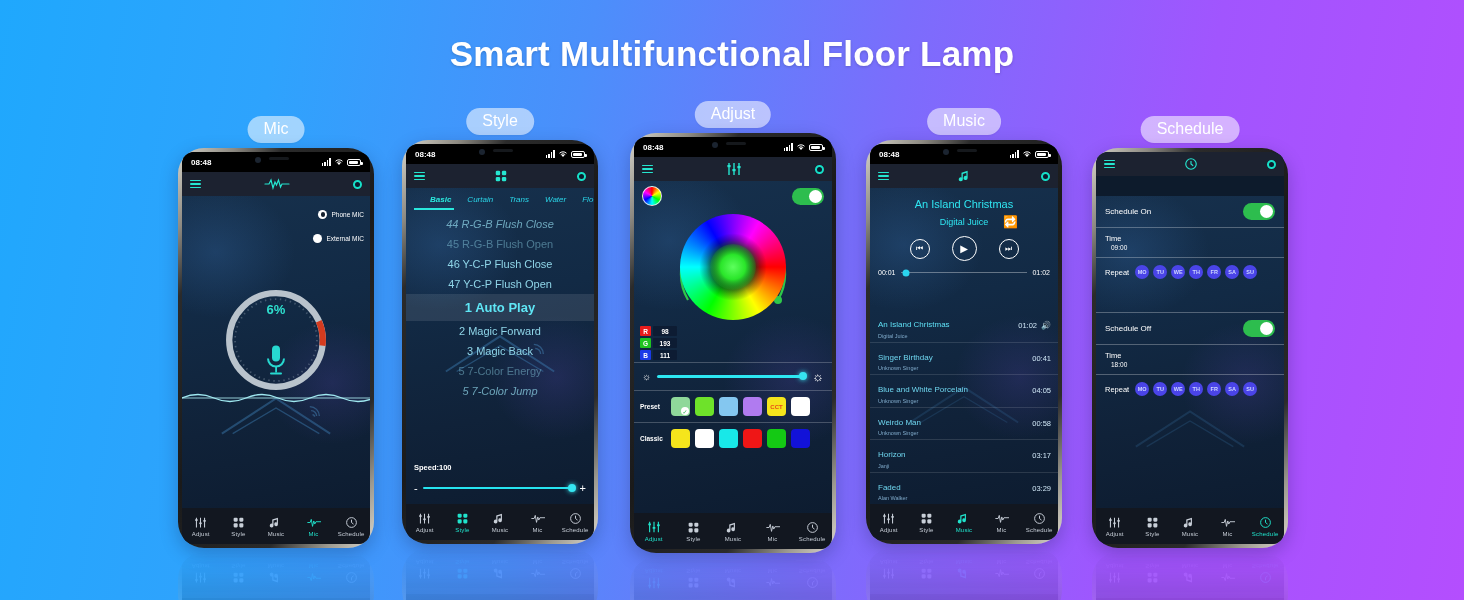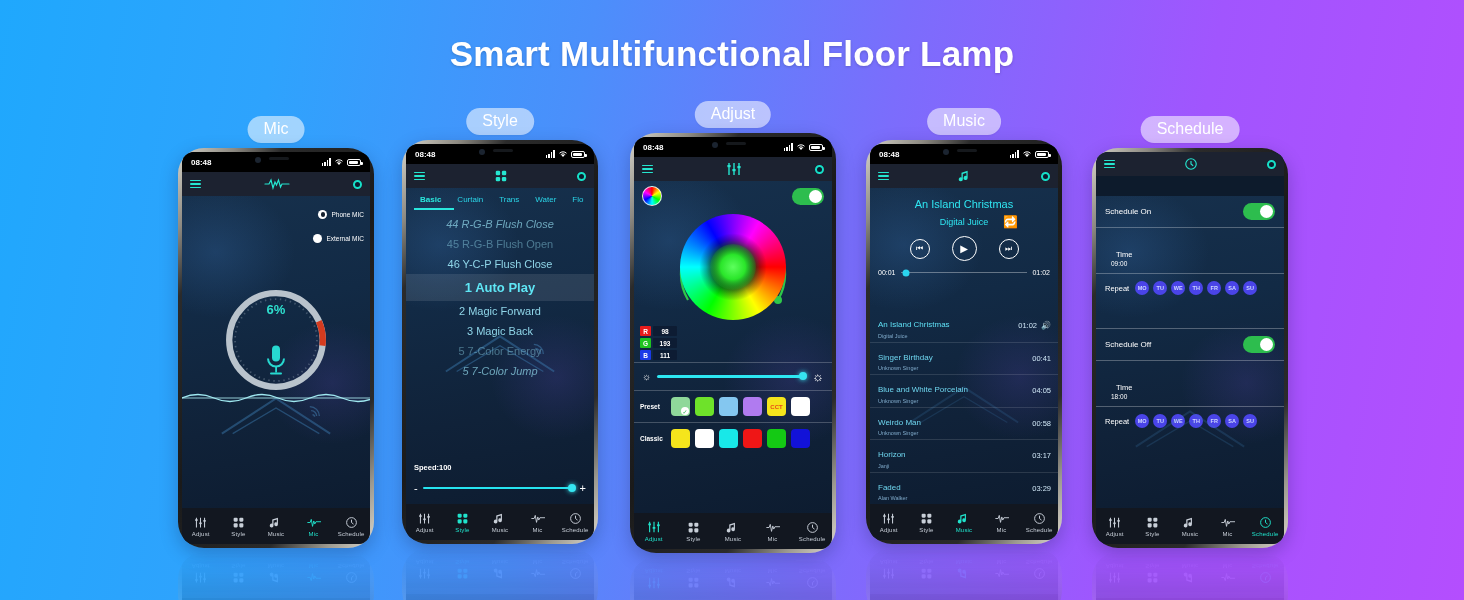--- a/index.html
+++ b/index.html
@@ -101,21 +101,21 @@
 
   
   .radio-row{ position:absolute; right:6px; display:flex; align-items:center; gap:4px; color:#fff; font-size:6.5px;}
   .radio{ width:9px;height:9px;border-radius:50%;background:#fff;position:relative;}
   .radio.on::after{content:"";position:absolute;inset:2.4px;border-radius:50%;background:#16212f;}
   .mic-ring{ position:absolute; left:50%; top:46%; transform:translate(-50%,-50%); width:108px;height:108px;}
   .mic-pct{ position:absolute; left:50%; top:34%; transform:translateX(-50%); color:#2fe0cf; font-size:13px; font-weight:bold;}
   .wave{position:absolute;left:0;right:0;top:62%;}
 
   
-  .tabs{ display:flex; gap:0; padding:0 6px; height:22px; align-items:center; position:relative;}
+  .tabs{ display:flex; gap:0; padding:0 16px; height:22px; align-items:center; position:relative;font-style:italic;}
   .tabs .t{ color:#2ad5e8; font-size:8px; padding:0 8px; white-space:nowrap;}
   .tabs .t.on{ color:#2ae8dd; font-weight:bold;}
   .tabunder{ position:absolute; left:8px; bottom:0; width:40px; height:1.6px; background:#2ae8dd;}
   .modelist{ position:absolute; left:0; right:0; top:26px; text-align:center; }
   .mrow{ color:#8fd5e8; font-size:11px; padding:4px 0; }
   .mrow.faded1{opacity:.45;} .mrow.faded2{opacity:.72;font-style:italic;}
   .mrow.sel{ background:rgba(255,255,255,.10); color:#5fe6f5; font-size:13px; font-weight:bold; padding:6px 0;}
   .speedwrap{ position:absolute; left:0; right:0; bottom:10px; padding:0 8px; color:#fff;}
   .speedlabel{ font-size:7.5px; margin-bottom:10px; font-weight:bold;}
   .sliderline{ display:flex; align-items:center; gap:5px; color:#fff; font-size:11px;}
@@ -170,21 +170,21 @@
   .plname{ color:#6fd6ef; font-size:8px; }
   .plsing{ color:#7fa9c9; font-size:5.5px; margin-top:1.5px;}
   .pltime{ color:#cfe6f5; font-size:7.5px; }
   .plrow.cur .plname{ color:#5fe0f5; }
   .plspk{ color:#25e6b0; font-size:8px; margin-left:4px;}
 
   
   .schrow{ display:flex;align-items:center;justify-content:space-between; padding:7px 9px;}
   .schlabel{ color:#fff; font-size:8px;}
   .schdiv{ border-top:1px solid rgba(255,255,255,.28);}
-  .timelabel{ color:#fff; font-size:7.5px; padding:6px 20px 1px;margin-top:16px;}
+  .timelabel{ color:#fff; font-size:7.5px; padding:6px 9px 1px;}
   .timeval{ color:#fff; font-size:6.5px; padding:0 9px 6px 15px;}
   .repeatrow{ display:flex; align-items:center; gap:4px; padding:7px 9px;}
   .rlabel{ color:#fff; font-size:7.5px; margin-right:2px;}
   .day{ width:14px;height:14px;border-radius:50%; background:#4a44e8; color:#cfd8ff; font-size:5.5px;
         display:flex;align-items:center;justify-content:center; font-weight:bold;}
 
   
   .reflect{
     position:absolute; transform: scaleY(-1);
     -webkit-mask-image: linear-gradient(to top, rgba(0,0,0,0) 0%, rgba(0,0,0,.30) 55%, rgba(0,0,0,.55) 100%);
@@ -463,20 +463,21 @@
           </div>
           <svg class="house" viewBox="0 0 200 110" style="bottom:24%;">
             <path d="M20 70 L100 18 L180 70" stroke="#3d7fb5" stroke-width="3" fill="none"></path>
             <path d="M36 70 L100 32 L164 70" stroke="#3d7fb5" stroke-width="2" fill="none"></path>
             <path d="M150 30a14 14 0 0 1 14 14M152 36a8 8 0 0 1 8 8" stroke="#4a8fc4" stroke-width="2" fill="none"></path>
           </svg>
           <div class="modelist">
             <div class="mrow faded2">44 R-G-B Flush Close</div>
             <div class="mrow faded1">45 R-G-B Flush Open</div>
             <div class="mrow">46 Y-C-P Flush Close</div>
+            <div class="mrow">47 Y-C-P Flush Open</div>
             <div class="mrow sel">1 Auto Play</div>
             <div class="mrow">2 Magic Forward</div>
             <div class="mrow">3 Magic Back</div>
             <div class="mrow faded1">5 7-Color Energy</div>
             <div class="mrow faded2">5 7-Color Jump</div>
           </div>
           <div class="speedwrap">
             <div class="speedlabel">Speed:100</div>
             <div class="sliderline">
               <span>-</span>

